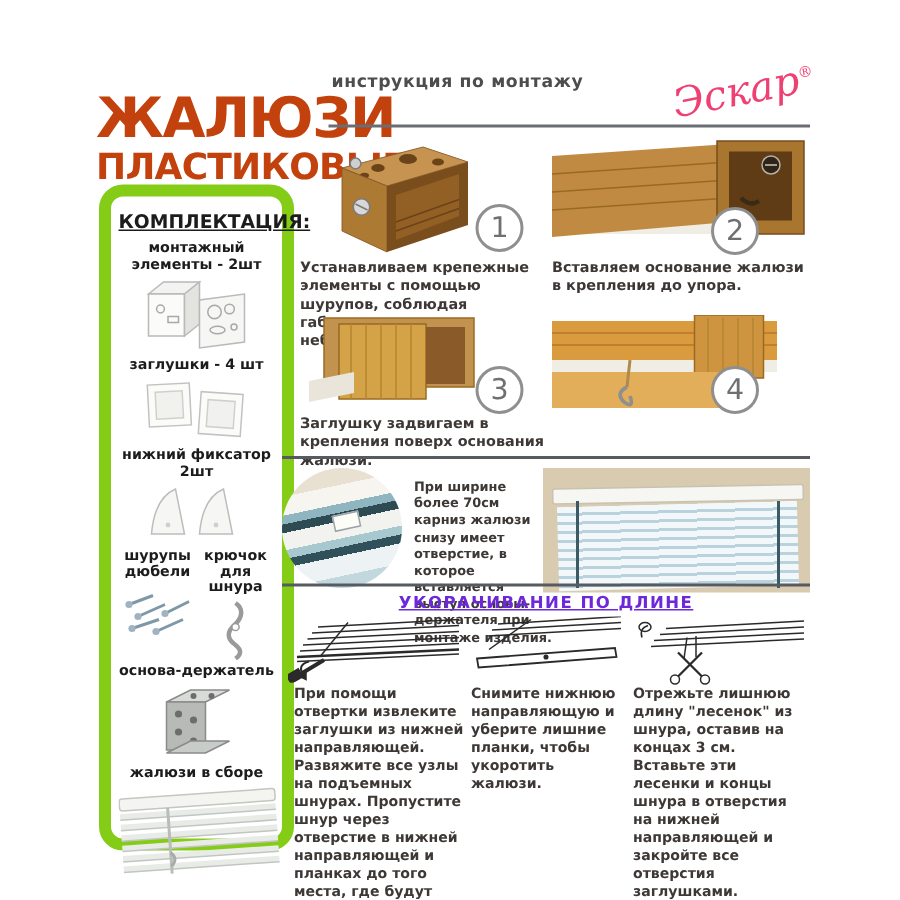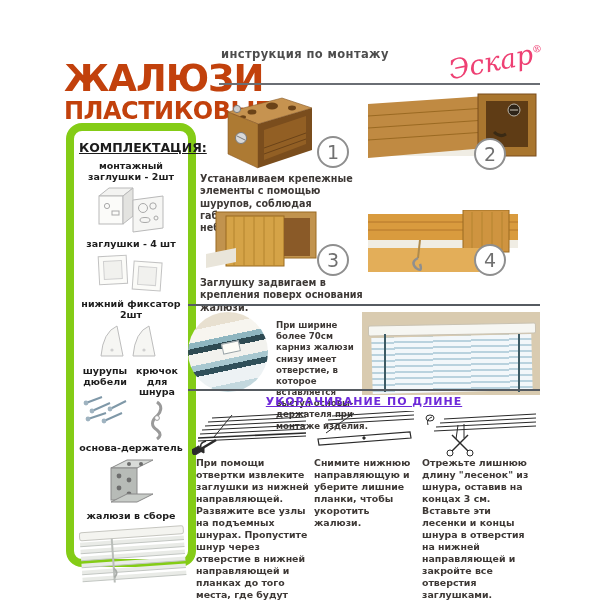--- a/index.html
+++ b/index.html
@@ -50,21 +50,21 @@
     <div class="l1">ЖАЛЮЗИ</div>
     <div class="l2">ПЛАСТИКОВЫЕ</div>
   </div>
   <div class="subtitle">инструкция по монтажу</div>
   <div class="header-line"></div>
   <div class="brand"><span>Эскар</span><sup>®</sup></div>
 
   <div class="sidebar">
     <div class="sb-head">КОМПЛЕКТАЦИЯ:</div>
 
-    <div class="sb-label">монтажный заглушки - 2шт</div>
+    <div class="sb-label">монтажный элементы - 2шт</div>
     <svg class="sb-img" width="72" height="52" viewBox="0 0 72 52">
       <polygon points="4,12 14,4 38,4 28,12" fill="#f3f3f1" stroke="#b9b9b9"></polygon>
       <rect x="4" y="12" width="24" height="28" fill="#fbfbf9" stroke="#b9b9b9"></rect>
       <circle cx="12" cy="22" r="2.6" fill="none" stroke="#a9a9a9"></circle>
       <rect x="17" y="27" width="7" height="4" fill="none" stroke="#a9a9a9"></rect>
       <polygon points="28,12 38,4 38,32 28,40" fill="#e3e3e0" stroke="#b9b9b9"></polygon>
       <polygon points="38,16 68,12 68,44 38,48" fill="#f6f6f4" stroke="#b9b9b9"></polygon>
       <circle cx="48" cy="24" r="4.5" fill="none" stroke="#a9a9a9"></circle>
       <circle cx="58" cy="22" r="3.2" fill="none" stroke="#a9a9a9"></circle>
       <ellipse cx="50" cy="36" rx="5" ry="2.5" fill="none" stroke="#a9a9a9"></ellipse>
@@ -194,20 +194,21 @@
             <line x1="0" y1="48" x2="118" y2="40"></line>
           </g>
         <rect x="110" y="2" width="58" height="62" fill="#a9762f" stroke="#7a4d1d"></rect>
         <rect x="118" y="9" width="42" height="46" fill="#5f3c15"></rect>
         <circle cx="146" cy="18" r="6" fill="#2e2418" stroke="#b9b2a5"></circle>
         <line x1="142" y1="18" x2="150" y2="18" stroke="#cfc8ba"></line>
         <path d="M126 40 q6 6 12 2" fill="none" stroke="#3a2a14" stroke-width="3"></path>
       </svg>
       <div class="num" style="right:34px;top:46px;">2</div>
     </div>
+    <div class="caption">Вставляем основание жалюзи в крепления до упора.</div>
   </div>
 
   <div class="step" style="left:200px;top:210px;width:165px;">
     <div class="step-imgwrap" style="height:64px;">
       <svg width="120" height="64" viewBox="0 0 120 64" style="margin-left:6px;">
         <rect x="10" y="2" width="100" height="46" fill="#c1934e" stroke="#9a6a22"></rect>
         <rect x="20" y="6" width="58" height="50" fill="#d5a347" stroke="#9a6a20"></rect>
         <g stroke="#b4842f">
             <line x1="28" y1="6" x2="28" y2="56"></line>
             <line x1="38" y1="6" x2="38" y2="56"></line>

